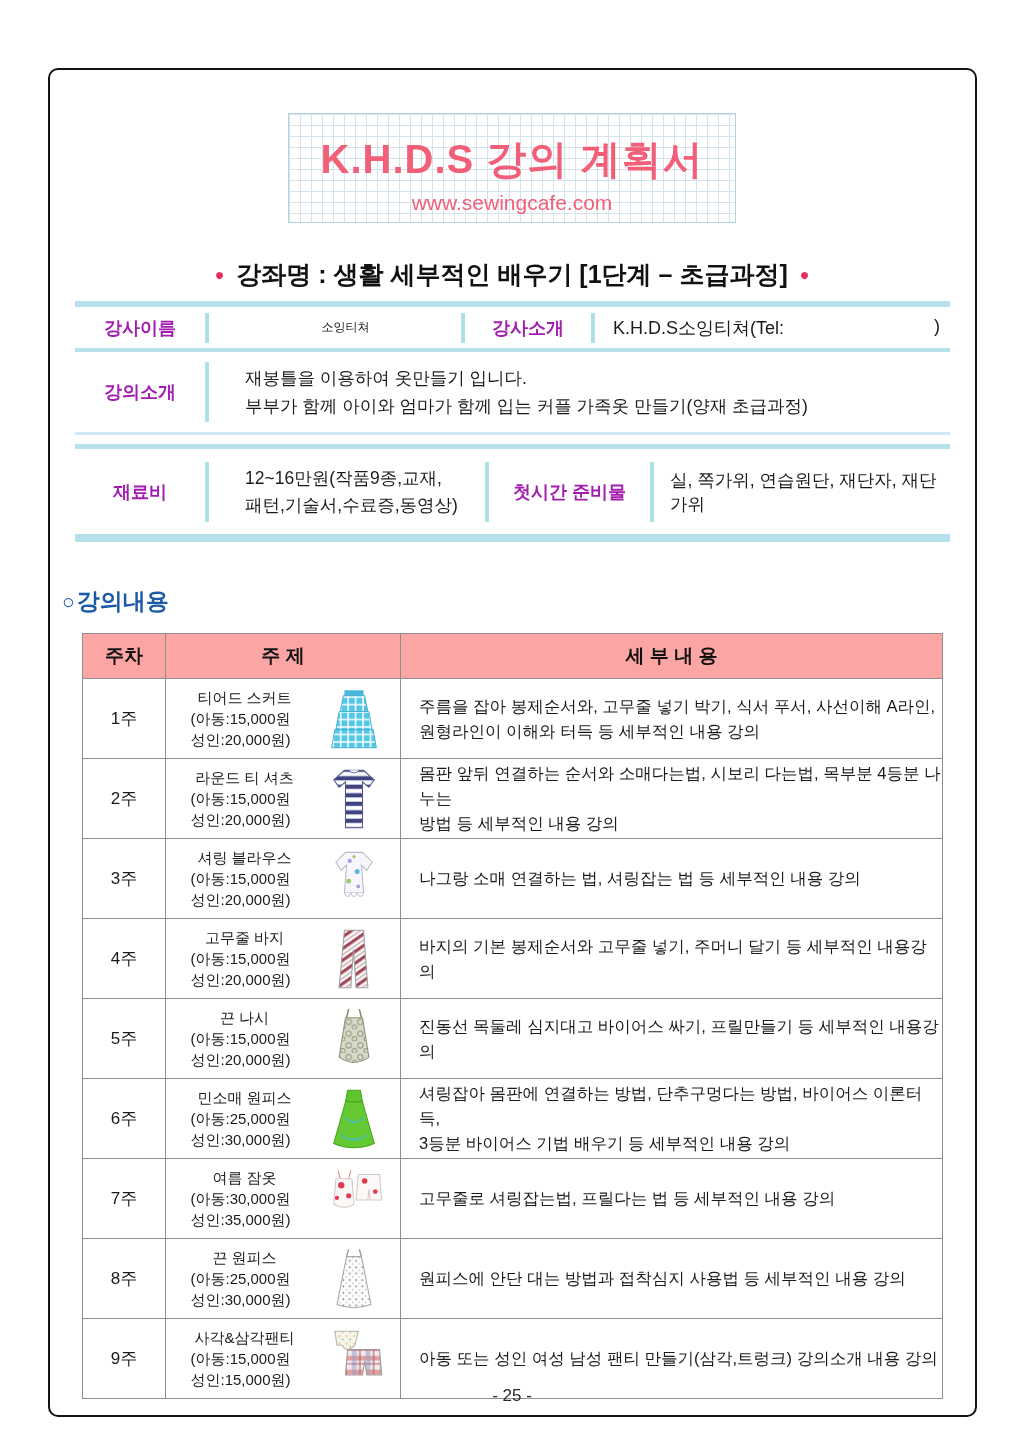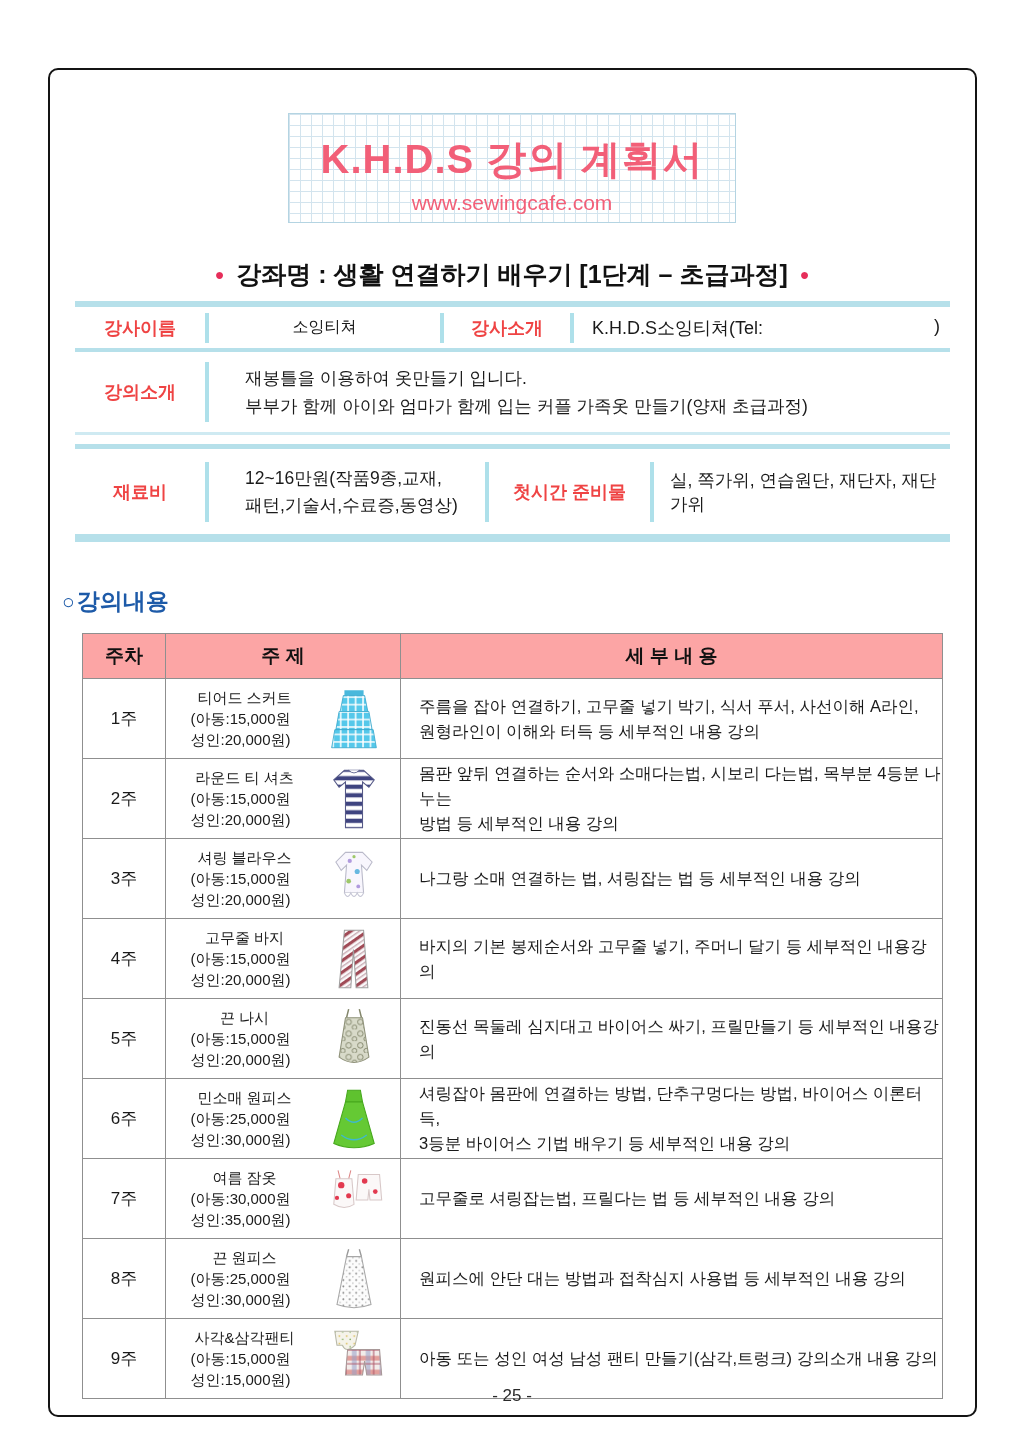--- a/index.html
+++ b/index.html
@@ -26,24 +26,24 @@
 
   
   .info{position:absolute;left:75px;top:283px;width:875px;}
   .bar{background:#b6e0ea;}
   .bar.top{height:6px;} .bar.mid{height:5px;} .bar.bot{height:8px;}
   .hl{background:#b6e0ea;height:4px;}
   .hl.thin{height:3px;background:#cfeaf2;}
   .gapw{height:9px;background:#fff;}
   .irow{display:flex;align-items:center;}
   .irow1{height:41px;} .irow2{height:80px;} .irow3{height:85px;}
-  .ilabel{color:#ef4444;font-weight:bold;font-size:18px;text-align:center;}
+  .ilabel{color:#a21caf;font-weight:bold;font-size:18px;text-align:center;}
   .vdiv{width:4px;background:#aee0ea;align-self:center;}
   .vdiv.short{height:30px;} .vdiv.tall{height:60px;}
-  .c-label1{width:130px;} .c-val1{width:231px;text-align:center;font-size:16px;}
+  .c-label1{width:130px;} .c-val1{width:231px;text-align:center;font-size:12px;margin-left:21px;}
   .c-label2{width:126px;} .c-val2{flex:1;display:flex;justify-content:space-between;
             padding:0 10px 0 18px;font-size:18px;}
   .c-body{flex:1;padding-left:36px;font-size:17.5px;line-height:1.6;}
   .c-mat{width:276px;padding-left:36px;font-size:17.5px;line-height:1.5;box-sizing:border-box;}
   .c-prep-label{width:161px;} .c-prep{flex:1;padding-left:16px;font-size:17.5px;}
 
   
   .section-h{position:absolute;left:62px;top:568px;font-size:23px;font-weight:bold;color:#1d5aa8;}
   .section-h .ring{font-size:21px;margin-right:2px;}
 
@@ -111,21 +111,21 @@
 
 <div class="canvas">
   <div class="page-border"></div>
 
   <div class="banner">
     <div class="banner-title">K.H.D.S 강의 계획서</div>
     <div class="banner-url">www.sewingcafe.com</div>
   </div>
 
   <div class="course-title">
-    <span class="dot left">●</span><span>강좌명 : 생활 연결하기 배우기 [1단계 – 초급과정]</span><span class="dot right">●</span>
+    <span class="dot left">●</span><span>강좌명 : 생활 세부적인 배우기 [1단계 – 초급과정]</span><span class="dot right">●</span>
   </div>
 
   <div class="info">
     <div class="bar top"></div>
     <div class="irow irow1">
       <div class="ilabel c-label1">강사이름</div>
       <div class="vdiv short"></div>
       <div class="c-val1">소잉티쳐</div>
       <div class="vdiv short"></div>
       <div class="ilabel c-label2">강사소개</div>
@@ -191,21 +191,21 @@
             </div>
             <svg class="item" width="64" height="66" viewBox="0 0 60 62">
               <rect x="21" y="4" width="18" height="5" fill="#49b8dc"></rect>
               <path d="M20 9 H40 L43 24 H17 Z" fill="url(#chk)" stroke="#39a8cc" stroke-width="0.8"></path>
               <path d="M16 24 H44 L47 41 H13 Z" fill="url(#chk)" stroke="#39a8cc" stroke-width="0.8"></path>
               <path d="M12 41 H48 L51 58 H9 Z" fill="url(#chk)" stroke="#39a8cc" stroke-width="0.8"></path>
             </svg>
           </div>
         </td>
         <td class="detail">
-          <div>주름을 잡아 연결하기, 고무줄 넣기 박기, 식서 푸서, 사선이해 A라인,</div>
+          <div>주름을 잡아 봉제순서와, 고무줄 넣기 박기, 식서 푸서, 사선이해 A라인,</div>
           <div>원형라인이 이해와 터득 등 세부적인 내용 강의</div>
         </td>
       </tr>
       <tr>
         <td class="week">2주</td>
         <td class="topic">
           <div class="topic-wrap">
             <div class="topic-text">
               <div class="topic-title">라운드 티 셔츠</div>
               <div class="topic-price">(아동:15,000원</div>

